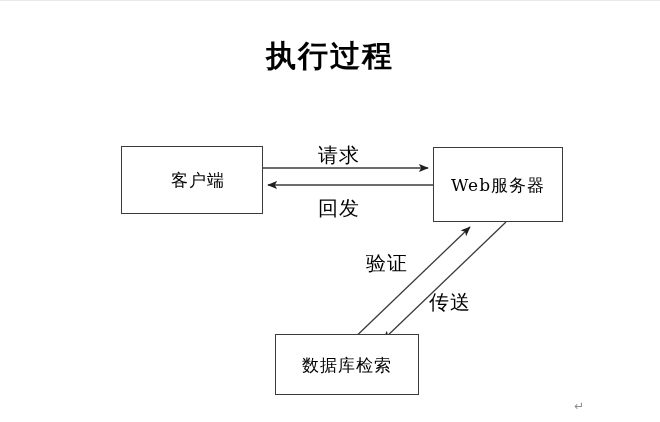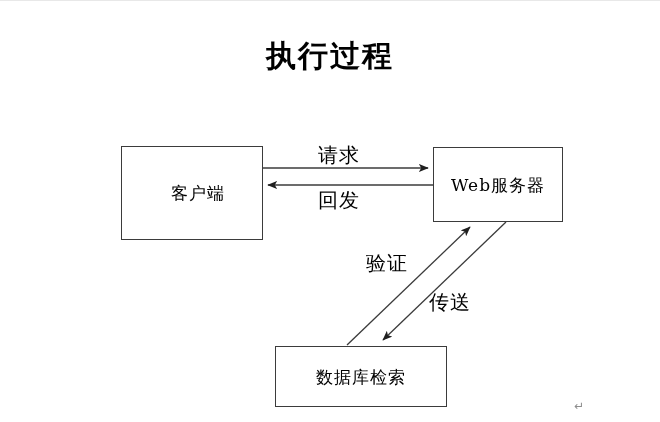--- a/index.html
+++ b/index.html
@@ -54,53 +54,53 @@
     font-size: 17px;
     line-height: 20px;
     letter-spacing: 1px;
     white-space: nowrap;
     z-index: 3;
   }
   #node-client {
     left: 121px;
     top: 145px;
     width: 142px;
-    height: 94px;
+    height: 68px;
     padding-left: 12px;
   }
   #node-webserver {
     left: 433px;
     top: 146px;
     width: 130px;
     height: 75px;
   }
   #node-database {
     left: 275px;
-    top: 345px;
-    width: 172px;
+    top: 333px;
+    width: 144px;
     height: 61px;
     align-items: center;
   }
   .edge-label {
     position: absolute;
     color: #000000;
     font-family: "DejaVu Serif", "Liberation Serif", serif;
     font-size: 20px;
     line-height: 19px;
     letter-spacing: 1px;
     white-space: nowrap;
     z-index: 4;
   }
   #label-request {
     left: 318px;
     top: 145px;
   }
   #label-postback {
     left: 318px;
-    top: 190px;
+    top: 198px;
   }
   #label-verify {
     left: 366px;
     top: 253px;
   }
   #label-transmit {
     left: 429px;
     top: 292px;
   }
   #para-mark {

